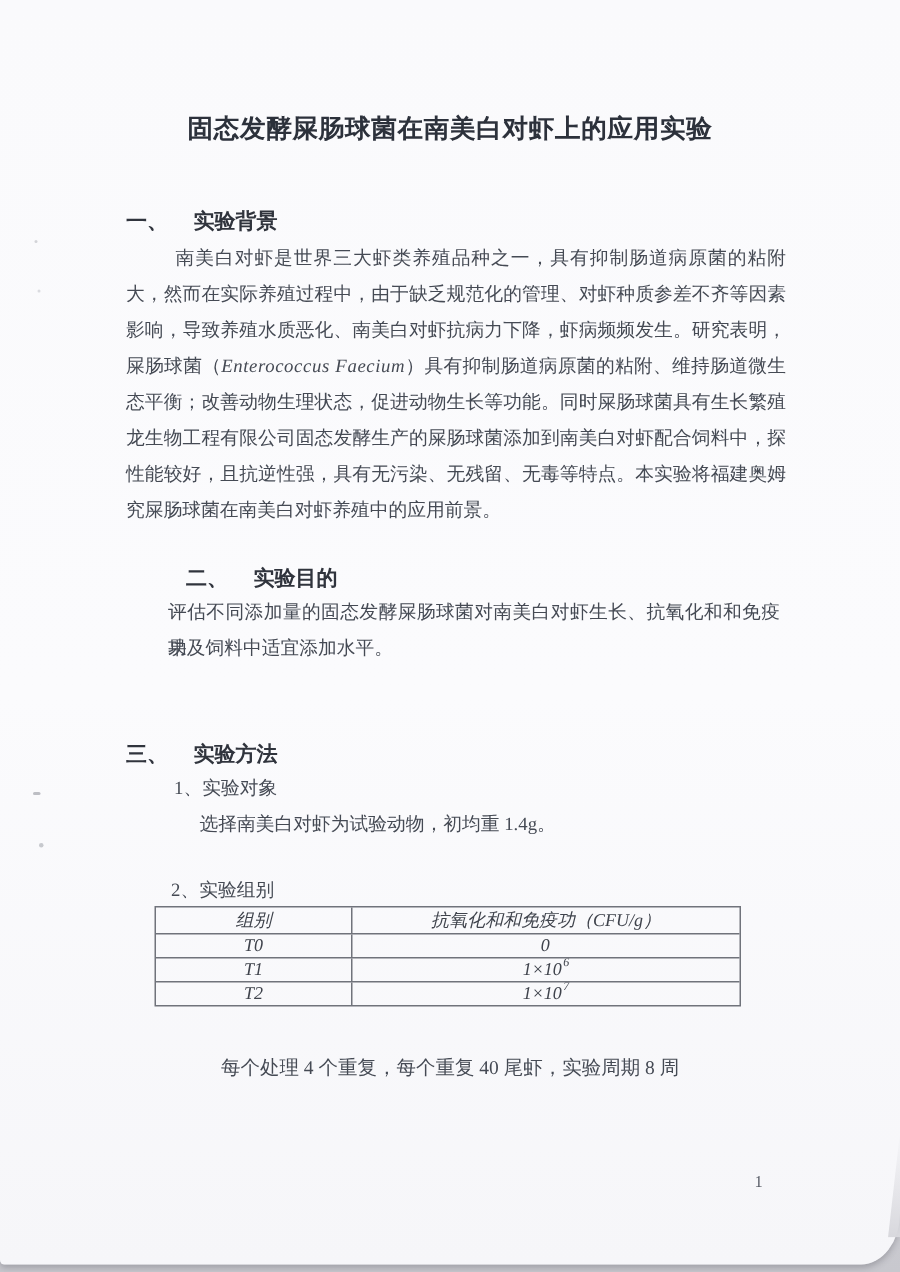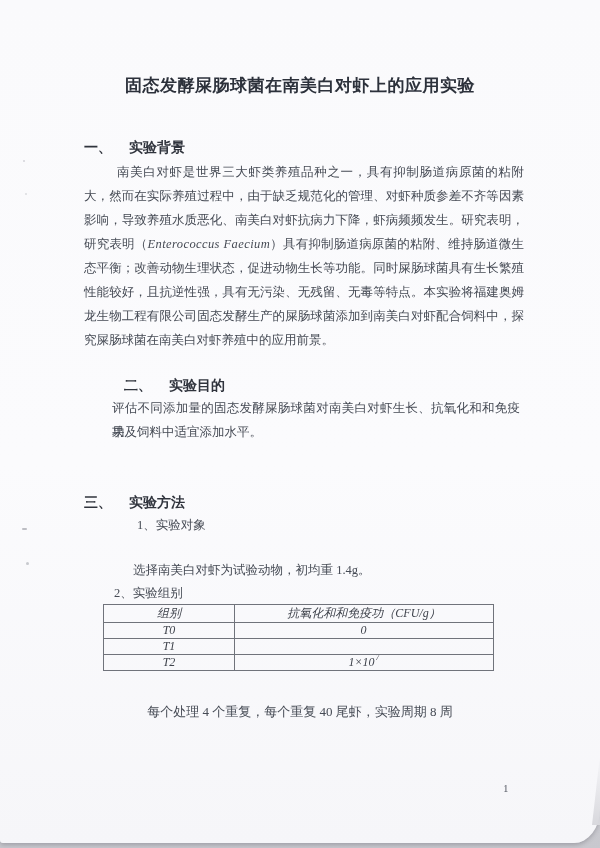--- a/index.html
+++ b/index.html
@@ -41,22 +41,22 @@
   .para .ln{height:24px;}
   .jl{text-align:justify;text-align-last:justify;text-justify:inter-ideograph;}
   #para-bg{top:160px;left:84px;width:440px;}
   #para-bg .indent{padding-left:33px;}
   #para-purpose{top:396px;left:112px;width:408px;}
   .latin{font-style:italic;letter-spacing:.4px;}
   .subline{
     position:absolute;height:18px;line-height:18px;
     font-size:12.5px;color:#454a54;
   }
-  #sub1-label{top:516px;left:116px;margin-left:21px;}
-  #sub1-text{top:540px;left:133px;margin-top:21px;}
+  #sub1-label{top:516px;left:116px;}
+  #sub1-text{top:540px;left:133px;}
   #sub2-label{top:584px;left:114px;}
   .gtable{
     position:absolute;left:103px;top:604px;width:389px;
     border:1px solid #70737b;font-size:12px;color:#3f434c;
     background:transparent;
   }
   .trow{display:flex;border-top:1px solid #70737b;height:15px;line-height:15px;}
   .trow.thead{border-top:none;height:17px;line-height:17px;}
   .tc{text-align:center;overflow:hidden;font-style:italic;}
   .c1{width:130px;border-right:1px solid #70737b;}
@@ -85,24 +85,24 @@
     <div class="title">固态发酵屎肠球菌在南美白对虾上的应用实验</div>
 
     <div class="sec" id="sec1">
       <span>一、</span><span class="hlabel">实验背景</span>
     </div>
 
     <div class="para" id="para-bg">
       <div class="ln indent jl">南美白对虾是世界三大虾类养殖品种之一，具有抑制肠道病原菌的粘附</div>
       <div class="ln jl">大，然而在实际养殖过程中，由于缺乏规范化的管理、对虾种质参差不齐等因素</div>
       <div class="ln jl">影响，导致养殖水质恶化、南美白对虾抗病力下降，虾病频频发生。研究表明，</div>
-      <div class="ln jl"><span>研究表明（</span><span class="latin">Enterococcus Faecium</span><span>）具有抑制肠道病原菌的粘附、维持肠道微生</span></div>
+      <div class="ln jl"><span>屎肠球菌（</span><span class="latin">Enterococcus Faecium</span><span>）具有抑制肠道病原菌的粘附、维持肠道微生</span></div>
       <div class="ln jl">态平衡；改善动物生理状态，促进动物生长等功能。同时屎肠球菌具有生长繁殖</div>
+      <div class="ln jl">龙生物工程有限公司固态发酵生产的屎肠球菌添加到南美白对虾配合饲料中，探</div>
       <div class="ln jl">性能较好，且抗逆性强，具有无污染、无残留、无毒等特点。本实验将福建奥姆</div>
-      <div class="ln jl">龙生物工程有限公司固态发酵生产的屎肠球菌添加到南美白对虾配合饲料中，探</div>
       <div class="ln">究屎肠球菌在南美白对虾养殖中的应用前景。</div>
     </div>
 
     <div class="sec" id="sec2">
       <span>二、</span><span class="hlabel">实验目的</span>
     </div>
 
     <div class="para" id="para-purpose">
       <div class="ln jl">评估不同添加量的固态发酵屎肠球菌对南美白对虾生长、抗氧化和和免疫功</div>
       <div class="ln">果及饲料中适宜添加水平。</div>
@@ -120,20 +120,21 @@
       <div class="trow thead">
         <div class="tc c1">组别</div>
         <div class="tc c2">抗氧化和和免疫功（CFU/g）</div>
       </div>
       <div class="trow">
         <div class="tc c1">T0</div>
         <div class="tc c2"><span>0</span><sup class="exp"></sup></div>
       </div>
       <div class="trow">
         <div class="tc c1">T1</div>
+        <div class="tc c2"><span>1×10</span><sup class="exp">6</sup></div>
       </div>
       <div class="trow">
         <div class="tc c1">T2</div>
         <div class="tc c2"><span>1×10</span><sup class="exp">7</sup></div>
       </div>
     </div>
 
     <div class="note">每个处理 4 个重复，每个重复 40 尾虾，实验周期 8 周</div>
 
     <div class="pagenum">1</div>

